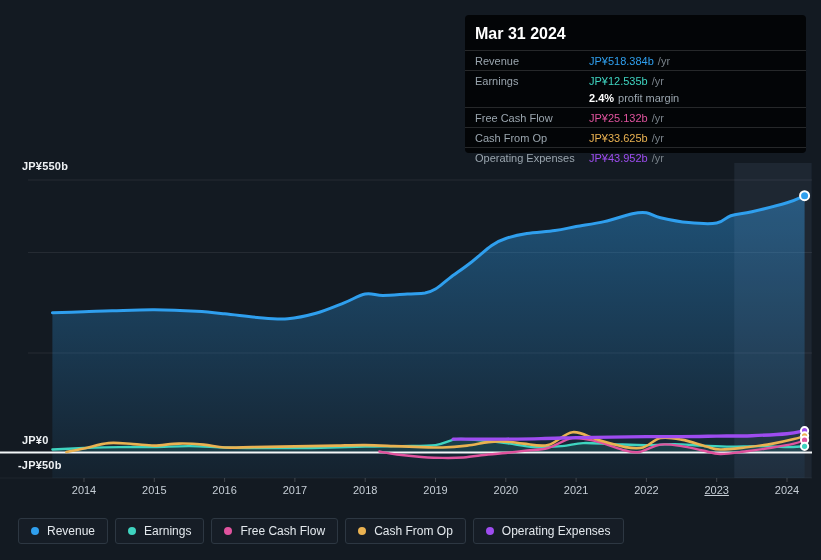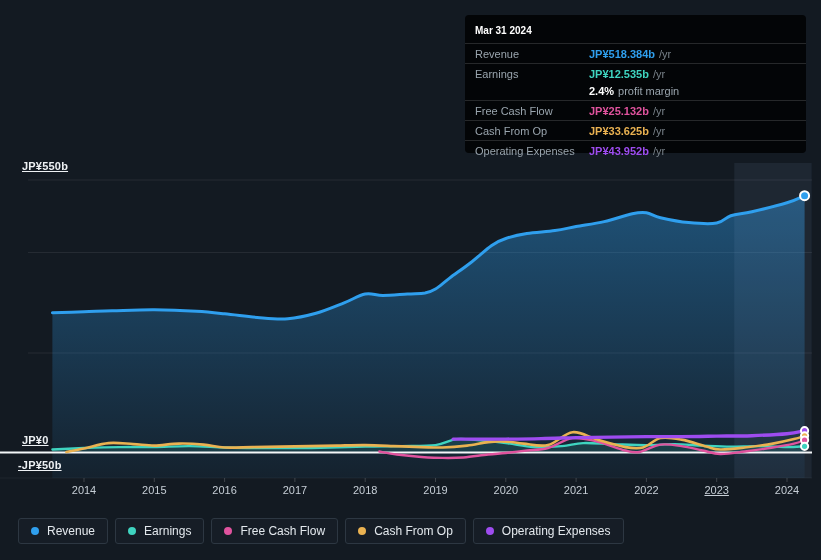--- a/index.html
+++ b/index.html
@@ -1,28 +1,28 @@
 <!DOCTYPE html>
 <html><head>
 <meta charset="utf-8">
 <style>
   html,body{margin:0;padding:0;background:#131a22;}
   .stage{position:relative;width:821px;height:560px;background:#131a22;overflow:hidden;
          font-family:"Liberation Sans", sans-serif;}
   svg{position:absolute;left:0;top:0;}
-  .ylabel{position:absolute;color:#eef1f4;font-size:11px;font-weight:bold;letter-spacing:.2px;text-decoration:underline;}
+  .ylabel{position:absolute;color:#eef1f4;font-size:11px;font-weight:bold;letter-spacing:.2px;}
   .xlabels{position:absolute;left:0;top:484px;width:706px;height:14px;}
   .xtick{position:absolute;transform:translateX(-50%);color:#c6ced6;font-size:11px;}
   
   .tooltip{position:absolute;left:465px;top:15px;width:341px;height:138px;background:#030507;
            border-radius:4px;box-sizing:border-box;padding:7px 10px 4px 10px;color:#9aa5ae;}
-  .tt-title{color:#ffffff;font-size:10px;font-weight:bold;padding:3px 0 6px 0;}
+  .tt-title{color:#ffffff;font-size:16px;font-weight:bold;padding:3px 0 6px 0;}
   .tt-row{display:flex;align-items:center;font-size:11px;height:17px;}
   .tt-row .lbl{width:114px;color:#9aa5ae;}
-  .tt-row .val{font-weight:bold;}
+  .tt-row .val{font-weight:normal;}
   .tt-row .sfx{color:#79828a;margin-left:4px;text-align:center;}
   .tt-sep{border-top:1px solid rgba(255,255,255,0.14);margin:1px -10px 1px -10px;}
   .tt-margin .pct{color:#ffffff;font-weight:bold;}
   .tt-margin .txt{color:#9aa5ae;margin-left:4px;}
   .tt-margin{padding-left:114px;}
   
   .legend{position:absolute;left:18px;top:518px;display:flex;gap:7px;}
   .legend-item{display:flex;align-items:center;gap:8px;height:26px;padding:0 12px;
                background:#161d26;border:1px solid #2d3742;border-radius:3px;color:#e3e8ed;
                font-size:12px;font-family:"Liberation Sans",sans-serif;cursor:pointer;}

